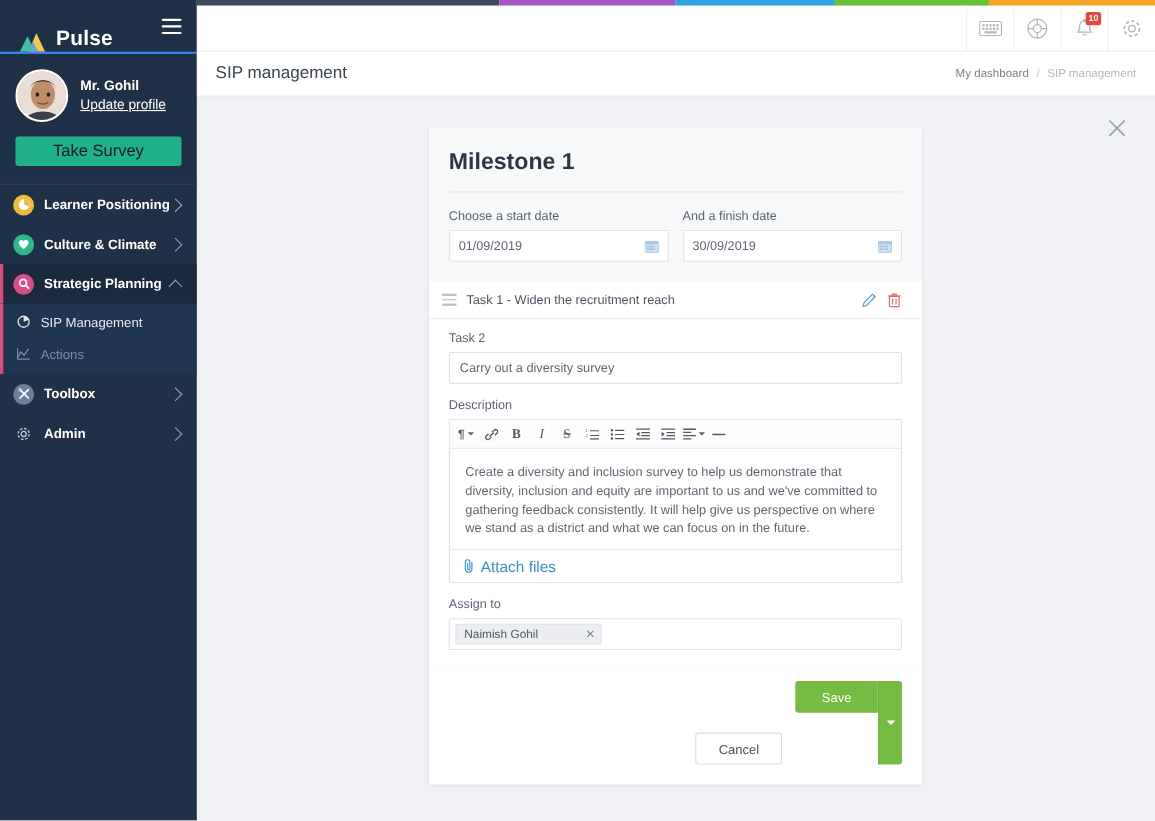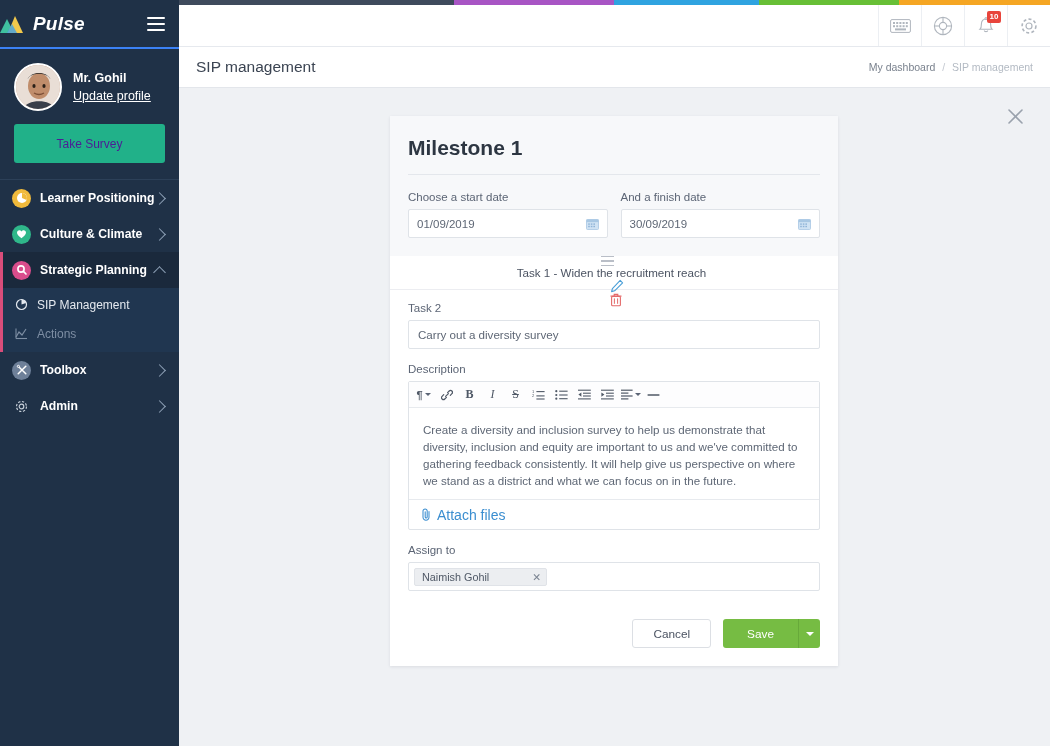--- a/index.html
+++ b/index.html
@@ -14,24 +14,23 @@
   
   .sidebar {
     width: 179px; height: 746px;
     background: #1f3147;
     flex: 0 0 179px;
     position: relative;
     overflow: hidden;
   }
   .brand {
     height: 47px;
-    display: flex; align-items: center;
-    padding: 0 0;
+    display: flex; align-items: flex-end;
+    padding: 0 18px;
     position: relative;
-    font-style: italic;
   }
   .logo-mark { width: 26px; height: 18px; position: relative; margin-right: 7px; }
   .logo-mark svg { display: block; }
   .brand-name {
     color: #ffffff; font-size: 19px; font-weight: bold; letter-spacing: .2px;
   }
   .hamburger {
     position: absolute; right: 14px; top: 50%; transform: translateY(-50%);
     width: 18px; height: 14px; cursor: pointer;
   }
@@ -54,23 +53,23 @@
   }
   .avatar svg { display: block; }
   .profile-text { margin-left: 11px; }
   .profile-name { color: #ffffff; font-size: 12.5px; font-weight: bold; line-height: 15px; }
   .profile-link {
     color: #ffffff; font-size: 12.5px; text-decoration: underline;
     line-height: 16px; display: inline-block; cursor: pointer;
   }
   .survey-btn {
     display: block; width: 100%; margin-top: 13px;
-    background: #21b189; color: #4c1d95;
+    background: #21b189; color: #0f172a;
     border: none; border-radius: 3px;
-    height: 39px; font-size: 12px; cursor: pointer;
+    height: 27px; font-size: 15px; cursor: pointer;
     font-family: "Liberation Sans", sans-serif;
   }
 
   .nav { border-top: 1px solid #2c4058; }
   .nav-item {
     display: flex; align-items: center;
     height: 36px; padding: 0 12px;
     cursor: pointer; position: relative;
   }
   .nav-item.active {
@@ -167,21 +166,20 @@
   }
   .date-input .val { font-size: 11.5px; color: #5e6775; flex: 1; }
   .cal-ico { width: 13px; height: 12px; }
   .cal-ico svg { display: block; }
 
   .tasklist { margin-top: 18px; }
   .task-row {
     display: flex; align-items: center; height: 34px;
     background: #ffffff; padding: 0 17px 0 12px;
     border-bottom: 1px solid #ecedf1;
-    flex-direction: column;
   }
   .drag-handle { width: 13px; margin-right: 9px; cursor: move; }
   .drag-handle span { display: block; height: 1.4px; background: #b9bec7; margin-bottom: 3px; }
   .drag-handle span:last-child { margin-bottom: 0; }
   .task-name { font-size: 11.6px; color: #4b5362; flex: 1; }
   .icon-btn { width: 14px; height: 14px; margin-left: 10px; cursor: pointer; }
   .icon-btn svg { display: block; }
 
   .task-card { background: #ffffff; padding: 12px 18px 16px 18px; }
 
@@ -227,20 +225,21 @@
     padding: 2px 5px 2px 7px; border-radius: 2px;
     display: inline-flex; align-items: center; gap: 36px;
   }
   .chip-x { margin-left: 7px; color: #7b8492; cursor: pointer; font-size: 10.5px; }
 
   .actions { display: flex; justify-content: flex-end; padding: 12px 18px 18px 18px; gap: 12px; background: #ffffff; }
   .btn-cancel {
     background: #ffffff; border: 1px solid #dcdfe4; border-radius: 3px;
     height: 29px; padding: 0 20px; font-size: 11.8px; color: #4b5362; cursor: pointer;
     font-family: "Liberation Sans", sans-serif;
+    margin-top: 47px;
   }
   .btn-save-group { display: flex; }
   .btn-save {
     background: #76bc43; border: none; color: #ffffff;
     height: 29px; padding: 0 24px; font-size: 11.8px; cursor: pointer;
     border-radius: 3px 0 0 3px;
     font-family: "Liberation Sans", sans-serif;
   }
   .btn-save-caret {
     background: #76bc43; border: none; border-left: 1px solid #67a93a;

